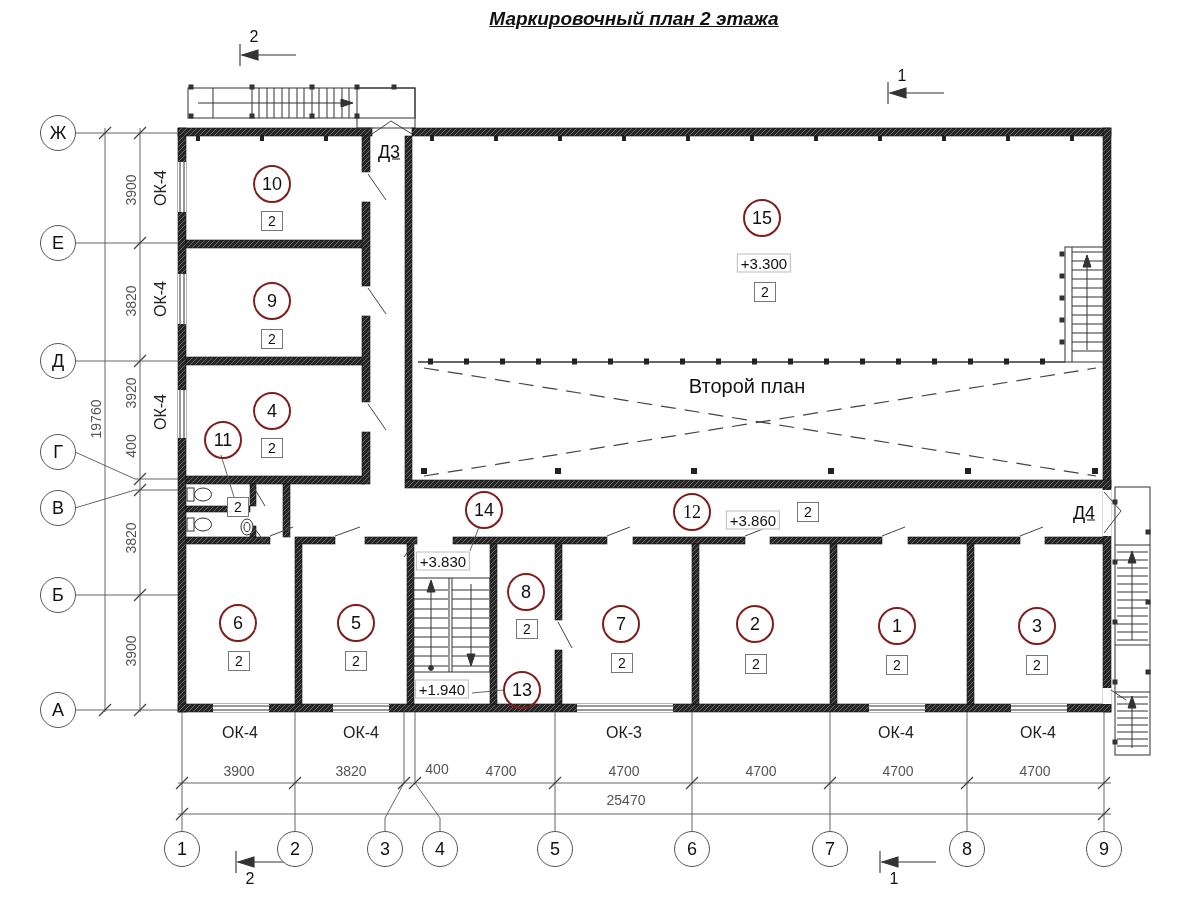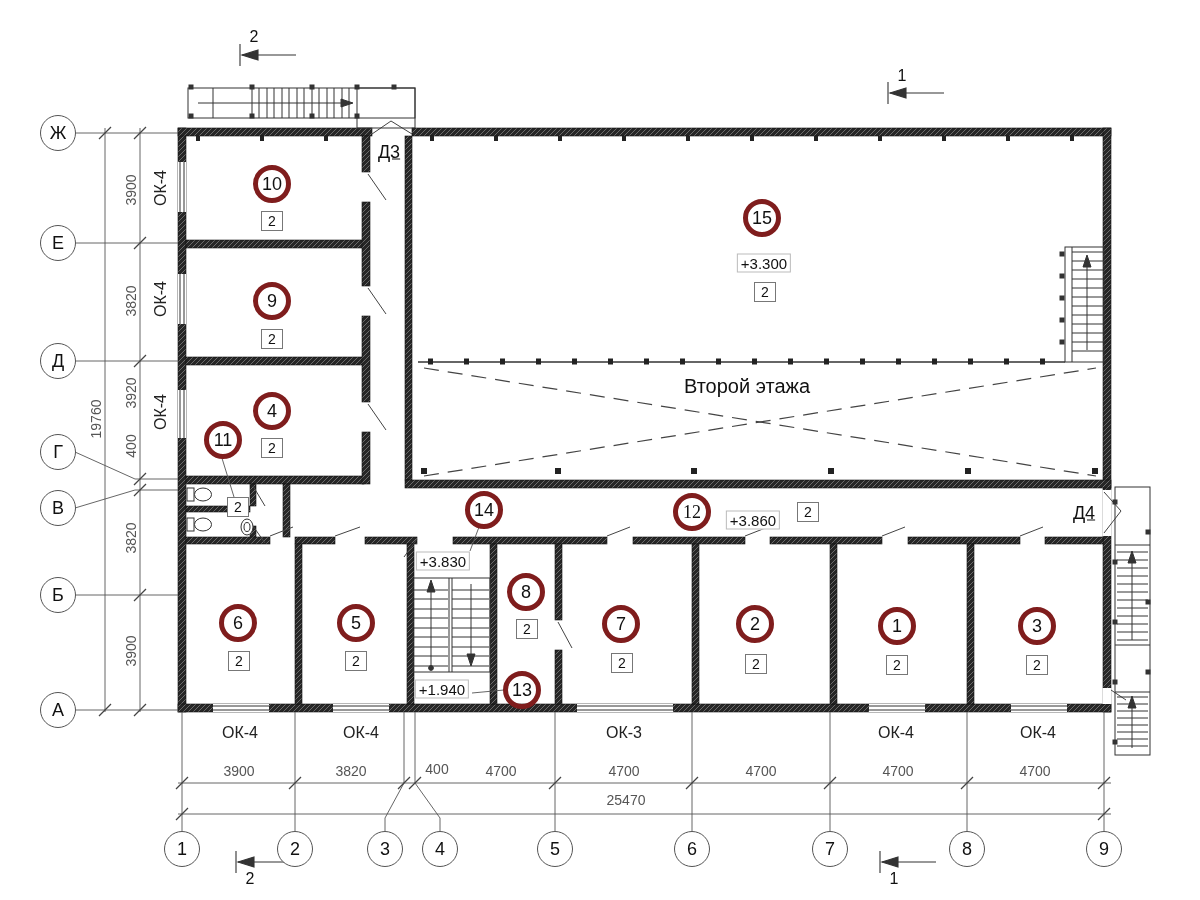--- a/index.html
+++ b/index.html
@@ -4,21 +4,21 @@
 <style>
   html,body{margin:0;padding:0;background:#fff;}
   .plan{position:relative;width:1200px;height:900px;background:#fff;overflow:hidden;
         font-family:"Liberation Sans", sans-serif;color:#111;}
   svg.lw{position:absolute;left:0;top:0;width:1200px;height:900px;}
   .t{position:absolute;transform:translate(-50%,-50%);white-space:nowrap;background:transparent;}
   .title{font-size:19px;font-style:italic;font-weight:600;text-decoration:underline;}
   .bub{position:absolute;width:36px;height:36px;border:1.4px solid #555;border-radius:50%;
        background:#fff;display:flex;align-items:center;justify-content:center;
        font-size:18px;color:#111;box-sizing:border-box;}
-  .rc{position:absolute;width:38px;height:38px;border:5px solid #7f1d1d;border-radius:50%;
+  .rc{position:absolute;width:38px;height:38px;border:2px solid #7f1d1d;border-radius:50%;
       background:transparent;display:flex;align-items:center;justify-content:center;
       font-size:18px;color:#111;box-sizing:border-box;}
   .cat{position:absolute;width:22px;height:20px;border:1px solid #777;background:#fff;
        display:flex;align-items:center;justify-content:center;font-size:14px;color:#111;
        box-sizing:border-box;}
   .elev{border:1px solid #bbb;background:#fff;padding:0 3px;font-size:15px;color:#111;}
   .dim{font-size:14px;color:#555;}
   .vdim{transform:translate(-50%,-50%) rotate(-90deg);}
   .ok{font-size:16px;color:#222;}
   .vok{transform:translate(-50%,-50%) rotate(-90deg);}
@@ -242,20 +242,21 @@
       <polygon points="242,55 258,50 258,60" fill="#333"></polygon>
       <path d="M888 82V104 M890 93H944"></path>
       <polygon points="890,93 906,88 906,98" fill="#333"></polygon>
       <path d="M236 851V873 M238 862H292"></path>
       <polygon points="238,862 254,857 254,867" fill="#333"></polygon>
       <path d="M880 851V873 M882 862H936"></path>
       <polygon points="882,862 898,857 898,867" fill="#333"></polygon>
     </g>
   </svg>
 
+  <div class="t title" style="left:634px;top:19px;">Маркировочный план 2 этажа</div>
 
   <div class="bub" style="left:40px;top:115px;">Ж</div>
   <div class="bub" style="left:40px;top:225px;">Е</div>
   <div class="bub" style="left:40px;top:343px;">Д</div>
   <div class="bub" style="left:40px;top:434px;">Г</div>
   <div class="bub" style="left:40px;top:490px;">В</div>
   <div class="bub" style="left:40px;top:577px;">Б</div>
   <div class="bub" style="left:40px;top:692px;">А</div>
 
   <div class="bub" style="left:164px;top:831px;">1</div>
@@ -291,21 +292,21 @@
   <div class="t ok vok" style="left:161px;top:412px;">ОК-4</div>
   <div class="t ok" style="left:240px;top:733px;">ОК-4</div>
   <div class="t ok" style="left:361px;top:733px;">ОК-4</div>
   <div class="t ok" style="left:624px;top:733px;">ОК-3</div>
   <div class="t ok" style="left:896px;top:733px;">ОК-4</div>
   <div class="t ok" style="left:1038px;top:733px;">ОК-4</div>
 
   <div class="t door" style="left:389px;top:152px;">Д3</div>
   <div class="t door" style="left:1084px;top:513px;">Д4</div>
 
-  <div class="t atr" style="left:747px;top:386px;">Второй этажа</div>
+  <div class="t atr" style="left:747px;top:386px;">Второй план</div>
 
   <div class="rc" style="left:253px;top:165px;">10</div>
   <div class="rc" style="left:253px;top:282px;">9</div>
   <div class="rc" style="left:253px;top:392px;">4</div>
   <div class="rc" style="left:204px;top:421px;">11</div>
   <div class="rc" style="left:743px;top:199px;">15</div>
   <div class="rc" style="left:465px;top:491px;">14</div>
   <div class="rc" style="left:673px;top:493px;font-family:Liberation Serif, serif;">12</div>
   <div class="rc" style="left:503px;top:671px;">13</div>
   <div class="rc" style="left:219px;top:604px;">6</div>

